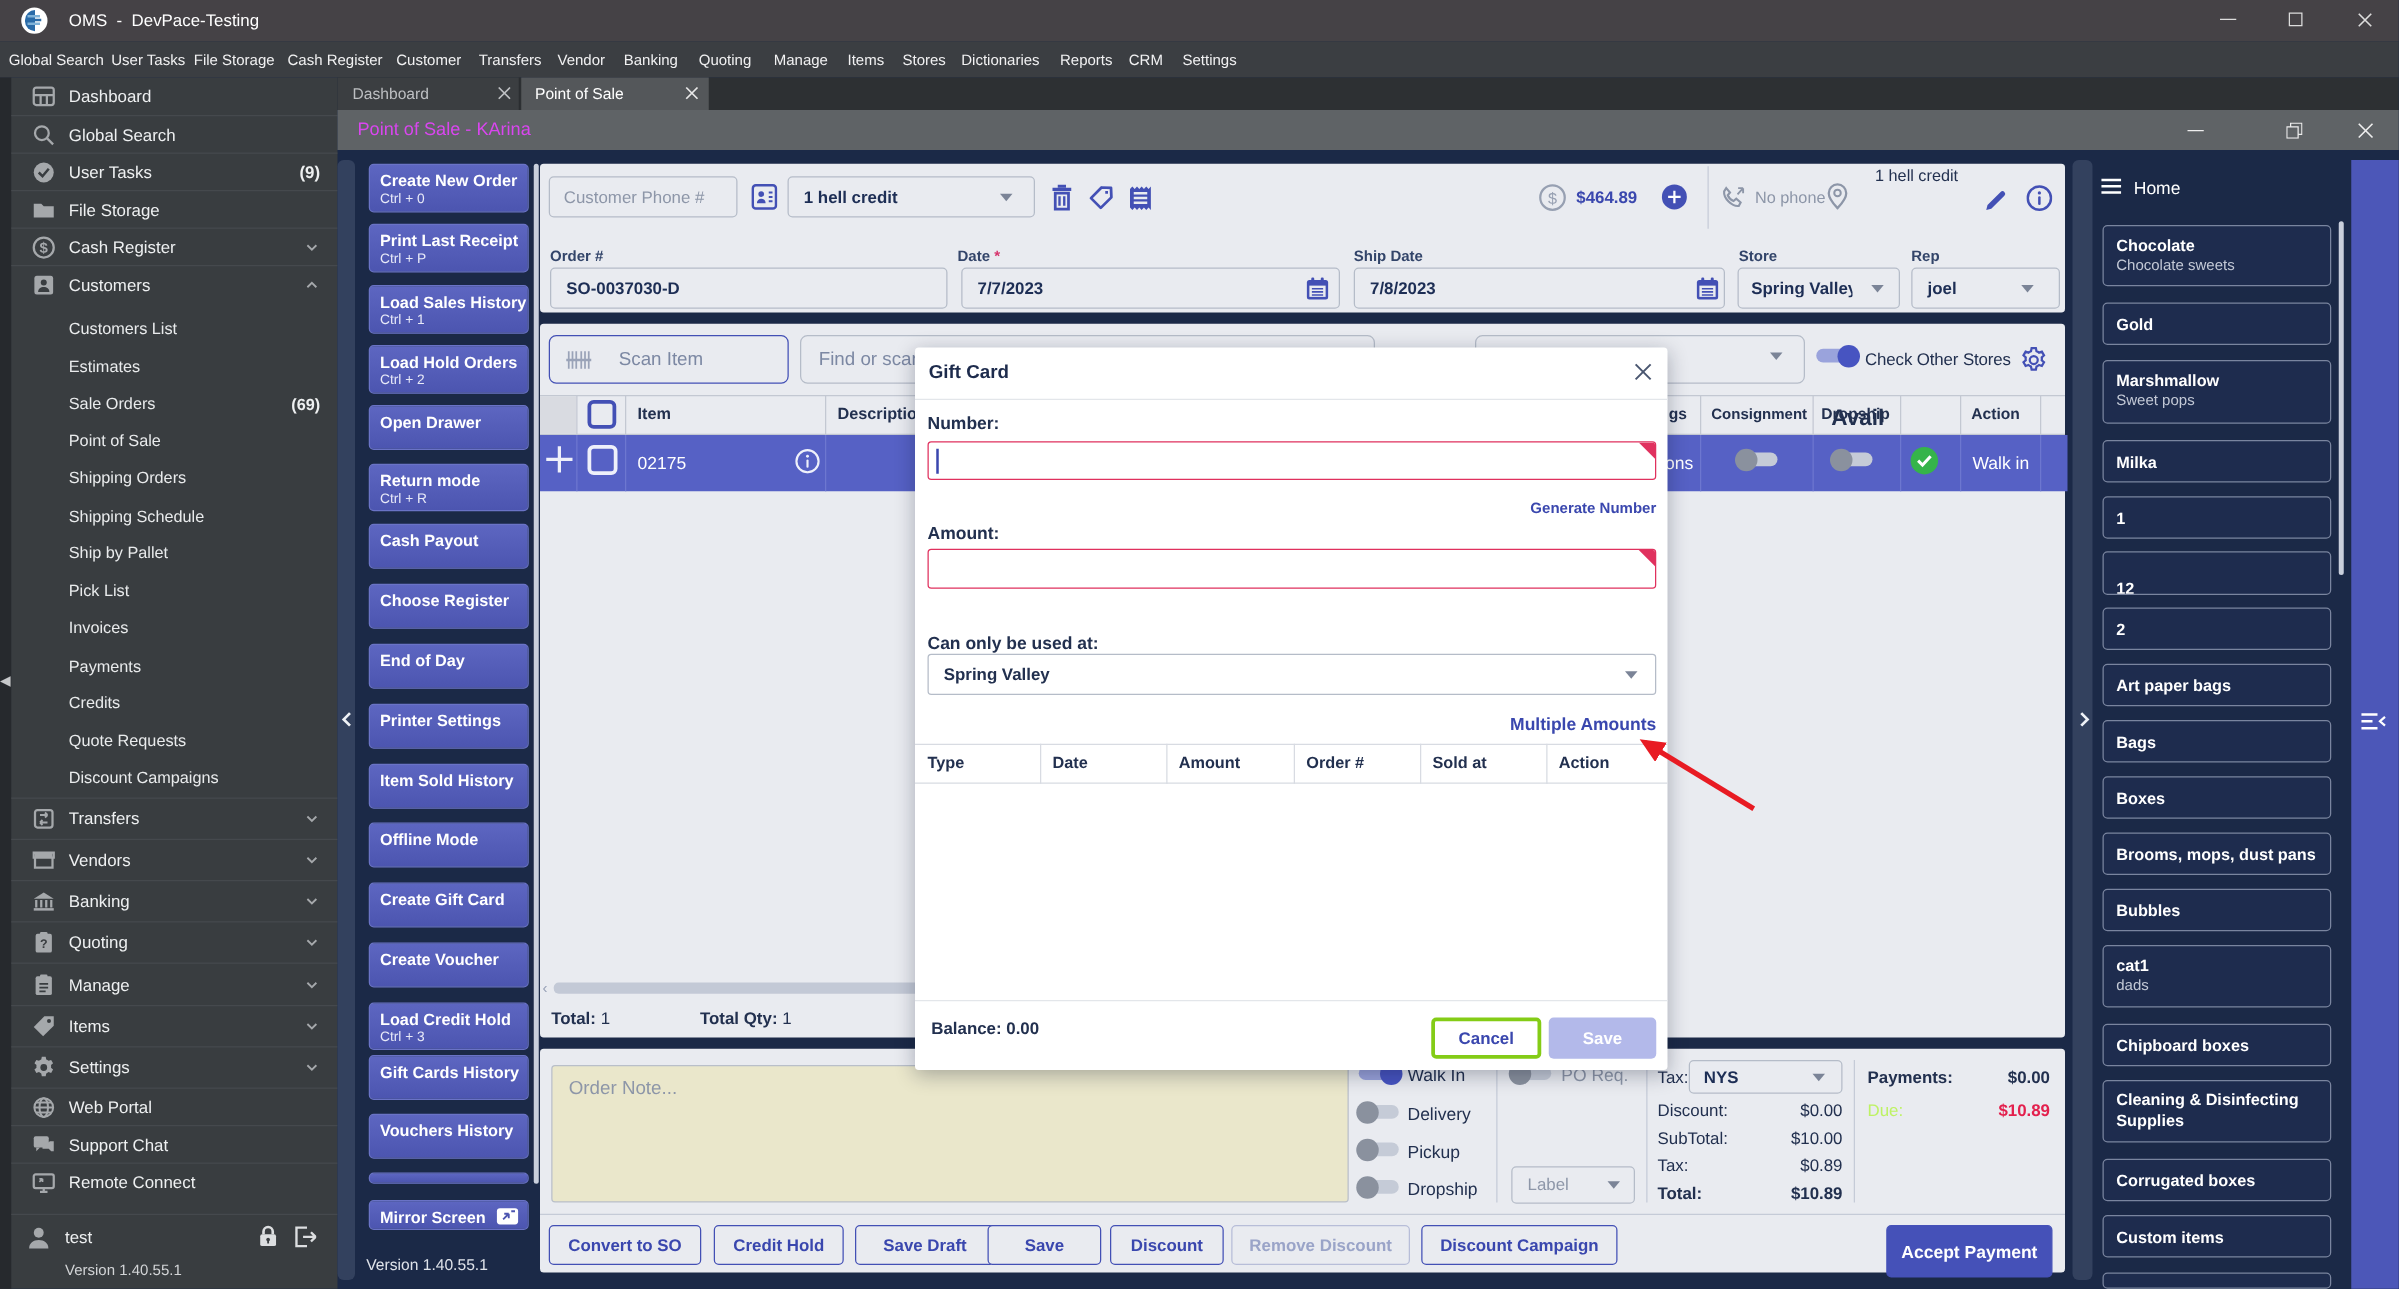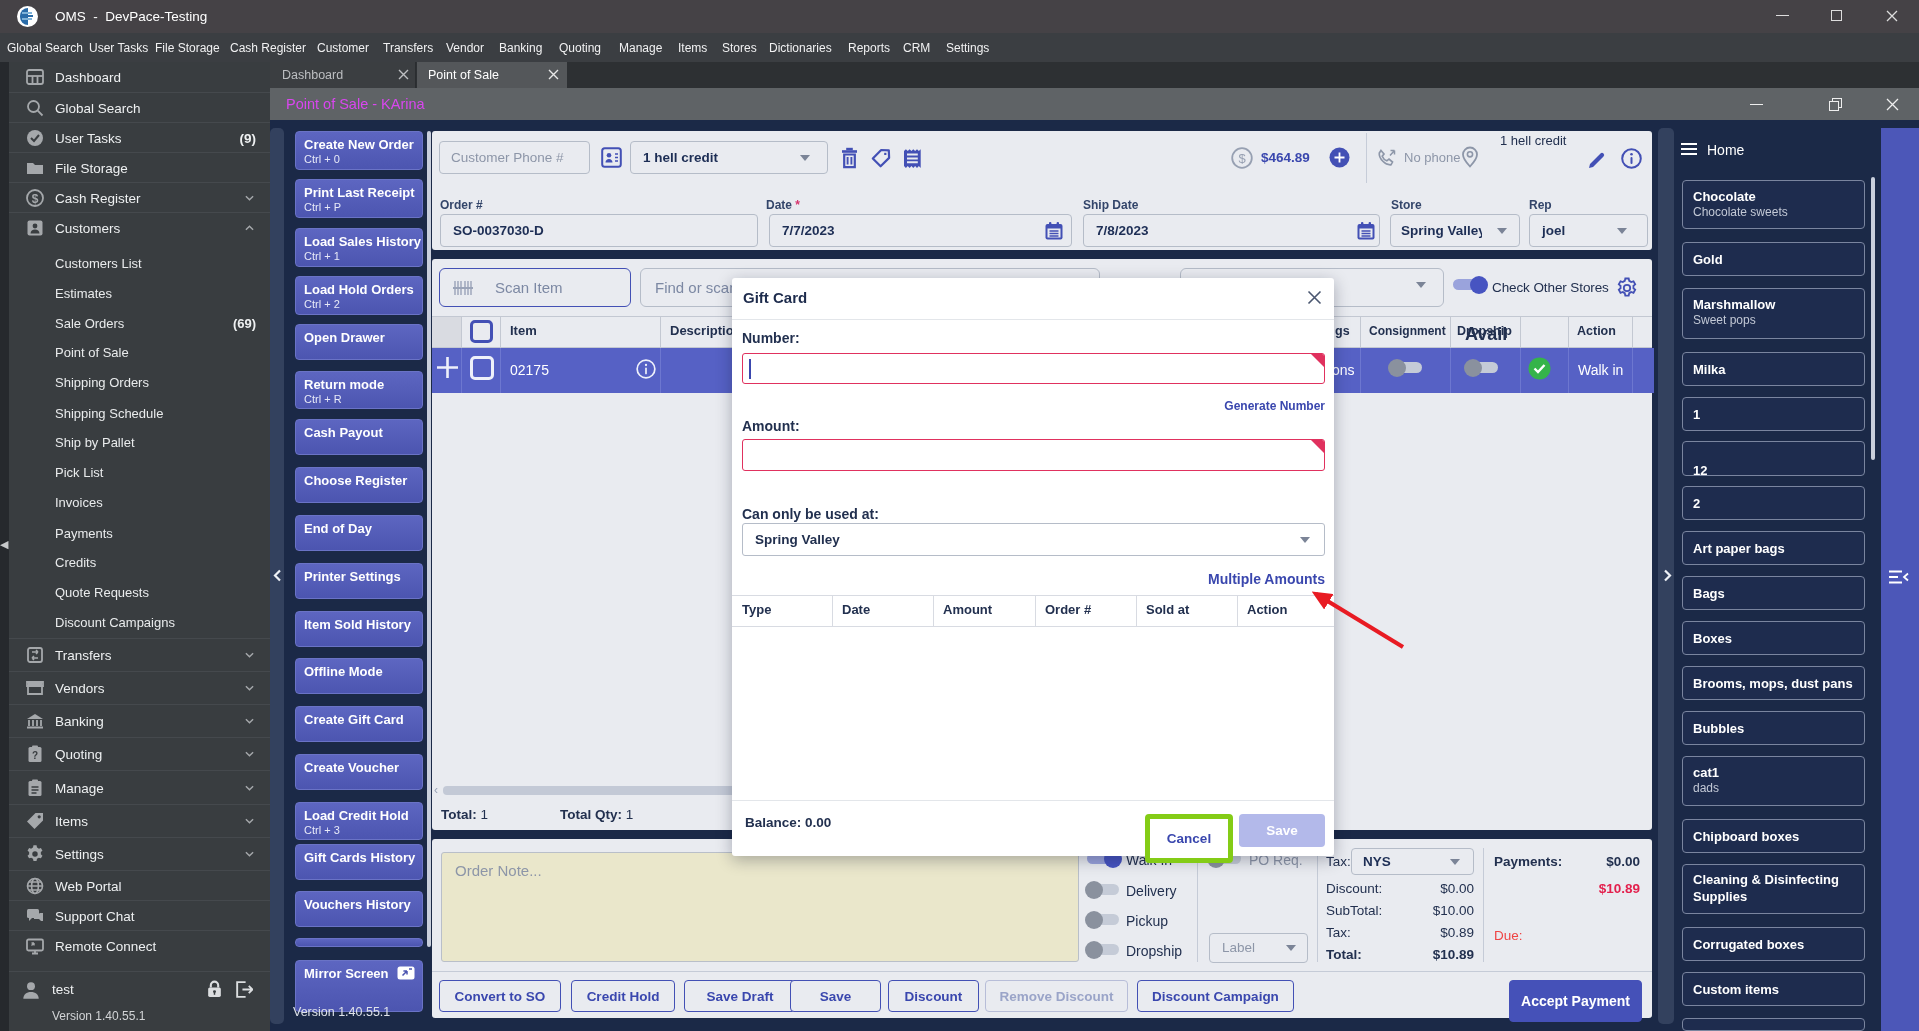--- a/index.html
+++ b/index.html
@@ -329,21 +329,21 @@
     <div class="t">Load Credit Hold</div>
     <div class="s">Ctrl + 3</div>
   </div>
 <div class="abtn" style="top:844px;height:36px">
     <div class="t">Gift Cards History</div>
   </div>
 <div class="abtn" style="top:891px;height:36px">
     <div class="t">Vouchers History</div>
   </div>
 <div class="abtn" style="top:938px;height:9px"></div>
-<div class="abtn" style="top:960px;height:52px">
+<div class="abtn" style="top:960px;height:24px">
     <div class="t">Mirror Screen
 <svg style="display:inline-block;vertical-align:-2px;margin-left:5px" width="18" height="14" viewBox="0 0 18 14">
         <rect x="0.5" y="0.5" width="17" height="13" rx="2.5" fill="#fff"></rect>
         <path d="M5.5 9.5 L10 5 M10 5 h-3.6 M10 5 v3.6" stroke="#4c55b0" stroke-width="1.5" fill="none"></path>
         <path d="M12 3 h3" stroke="#4c55b0" stroke-width="1.5"></path>
       </svg></div>
   </div>
 <div class="abs" style="left:293px;top:1005px;color:#dfe3ea;font-size:12.5px">Version 1.40.55.1</div>
 
 <div class="abs" style="left:432px;top:131px;width:1220px;height:119px;background:#e9ebf0;border-radius:3px"></div>
@@ -544,21 +544,21 @@
 <div class="abs" style="left:1374px;top:881px;width:100px;text-align:right;font-size:13.5px;color:#22304f">$0.00</div>
 <div class="abs" style="left:1326px;top:903px;font-size:13.5px;color:#22304f">SubTotal:</div>
 <div class="abs" style="left:1374px;top:903px;width:100px;text-align:right;font-size:13.5px;color:#22304f">$10.00</div>
 <div class="abs" style="left:1326px;top:925px;font-size:13.5px;color:#22304f">Tax:</div>
 <div class="abs" style="left:1374px;top:925px;width:100px;text-align:right;font-size:13.5px;color:#22304f">$0.89</div>
 <div class="abs" style="left:1326px;top:947px;font-size:13.5px;color:#22304f;font-weight:bold">Total:</div>
 <div class="abs" style="left:1374px;top:947px;width:100px;text-align:right;font-size:13.5px;color:#22304f;font-weight:bold">$10.89</div>
 <div class="mline" style="left:1483px;top:848px;height:114px"></div>
 <div class="abs" style="left:1494px;top:854px;font-size:13.5px;color:#22304f;font-weight:bold">Payments:</div>
 <div class="abs" style="left:1540px;top:854px;width:100px;text-align:right;font-size:13.5px;color:#22304f;font-weight:bold">$0.00</div>
-<div class="abs" style="left:1494px;top:928px;font-size:13.5px;color:#ef4444">Due:</div>
+<div class="abs" style="left:1494px;top:881px;font-size:13.5px;color:#bef264">Due:</div>
 <div class="abs" style="left:1540px;top:881px;width:100px;text-align:right;font-size:13.5px;color:#e3204d;font-weight:bold">$10.89</div>
 <div class="abs" style="left:432px;top:971px;width:1220px;height:1px;background:#c5cbd7"></div>
 <div class="btnw" style="left:439px;top:980px;width:122px">Convert to SO</div>
 <div class="btnw" style="left:571px;top:980px;width:104px">Credit Hold</div>
 <div class="btnw" style="left:684px;top:980px;width:112px">Save Draft</div>
 <div class="btnw" style="left:790px;top:980px;width:91px">Save</div>
 <div class="btnw" style="left:888px;top:980px;width:91px">Discount</div>
 <div class="btnw" style="left:985px;top:980px;width:143px;border-color:#b7bdd8;color:#9aa4c8">Remove Discount</div>
 <div class="btnw" style="left:1137px;top:980px;width:157px">Discount Campaign</div>
 <div class="btnw" style="left:1509px;top:980px;width:133px;height:42px;background:#4551b8;color:#fff;border-color:#4551b8;font-size:14px">Accept Payment</div>
@@ -662,21 +662,21 @@
 <div class="abs" style="left:1136px;top:595px;width:1px;height:32px;background:#d8dbe2"></div>
 <div class="abs" style="left:1237px;top:595px;width:1px;height:32px;background:#d8dbe2"></div>
 <div class="mh" style="left:742px;top:602px">Type</div>
 <div class="mh" style="left:842px;top:602px">Date</div>
 <div class="mh" style="left:943px;top:602px">Amount</div>
 <div class="mh" style="left:1045px;top:602px">Order #</div>
 <div class="mh" style="left:1146px;top:602px">Sold at</div>
 <div class="mh" style="left:1247px;top:602px">Action</div>
 <div class="abs" style="left:732px;top:800px;width:602px;height:1px;background:#e3e6ea"></div>
 <div class="abs" style="left:745px;top:815px;font-size:13.5px;font-weight:bold;color:#22304f">Balance: 0.00</div>
-<div class="abs" style="left:1145px;top:814px;width:88px;height:49px;border:5px solid #84cc16;border-radius:4px;background:#fff;color:#3a47ae;font-weight:bold;font-size:13.5px;display:flex;align-items:center;justify-content:center">Cancel</div>
+<div class="abs" style="left:1145px;top:814px;width:88px;height:33px;border:3px solid #84cc16;border-radius:4px;background:#fff;color:#3a47ae;font-weight:bold;font-size:13.5px;display:flex;align-items:center;justify-content:center">Cancel</div>
 <div class="abs" style="left:1239px;top:814px;width:86px;height:33px;border-radius:4px;background:#b3b9ea;color:#fff;font-weight:bold;font-size:13.5px;display:flex;align-items:center;justify-content:center">Save</div>
 
 <svg class="abs" style="left:1300px;top:580px" width="120" height="80" viewBox="0 0 120 80">
     <defs>
       <marker id="ah" markerUnits="userSpaceOnUse" markerWidth="20" markerHeight="18" refX="15" refY="9" orient="auto">
         <path d="M0 0 L20 9 L0 18 Z" fill="#e81b23"></path>
       </marker>
     </defs>
     <line x1="103" y1="67" x2="16" y2="14" stroke="#e81b23" stroke-width="4.2" marker-end="url(#ah)"></line>
   </svg>

